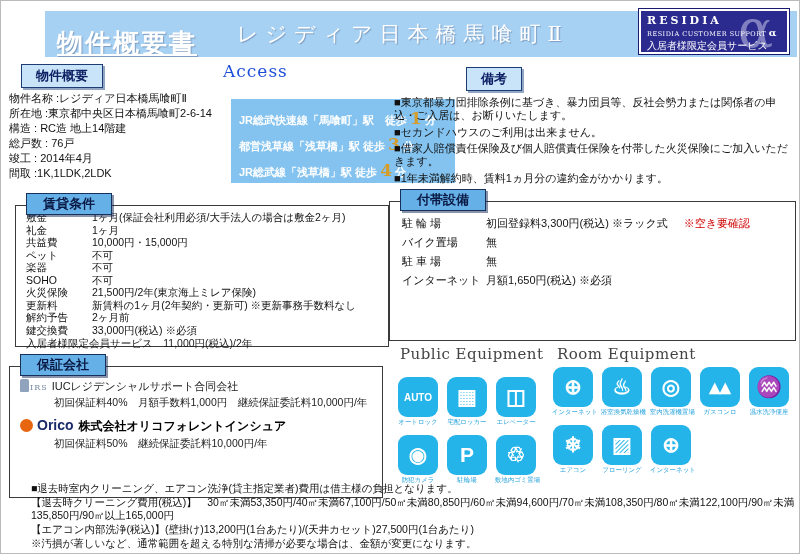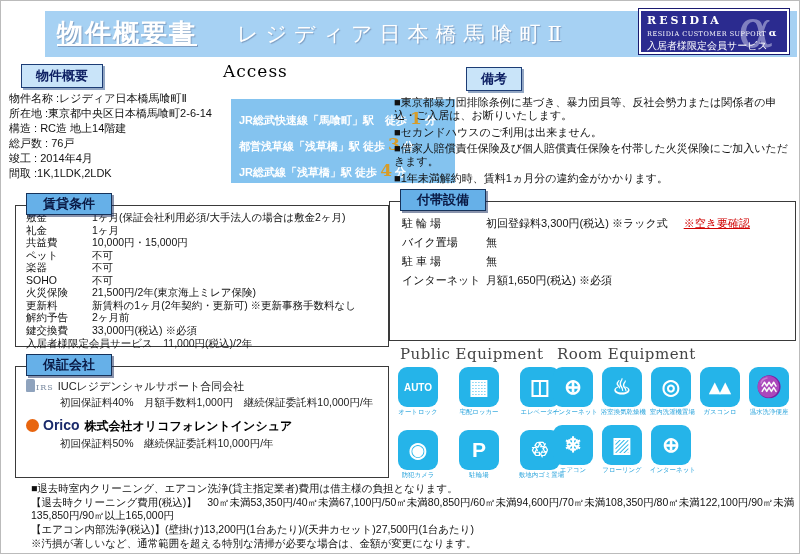--- a/index.html
+++ b/index.html
@@ -4,21 +4,21 @@
 <style>
   * { margin:0; padding:0; box-sizing:border-box; }
   body { background:#e8e8e8; font-family:"Liberation Sans", sans-serif; }
   .page { position:relative; width:800px; height:554px; background:#fff;
           border:1px solid #bbb; overflow:hidden; margin:0 auto;
           font-family:"Liberation Sans", sans-serif; color:#1a1a1a; }
 
   
   .header-bar { position:absolute; left:44px; top:10px; right:2px; height:46px;
                 background:#a6d1f3; }
-  .doc-title { position:absolute; left:12px; top:5px; font-size:26px; font-weight:bold;
+  .doc-title { position:absolute; left:12px; top:15px; font-size:26px; font-weight:bold;
                color:#fff; text-decoration:underline; letter-spacing:2px;
                font-family:"DejaVu Serif", serif; text-shadow:1px 1px 1px #7d9cc0; }
   .prop-title { position:absolute; left:192px; top:9px; font-size:21px; color:#fff;
                 letter-spacing:7px; font-family:"DejaVu Serif", serif;
                 text-shadow:1px 1px 1px #7d9cc0; white-space:nowrap; }
   .badge { position:absolute; right:8px; top:-2px; width:150px; height:45px;
            background:#2b2b8f; border:2px solid #fff; outline:1px solid #1a1a70;
            padding:3px 6px; overflow:hidden; }
   .badge-alpha-big { position:absolute; right:14px; top:-12px; font-size:52px;
                      color:#8f8fc9; opacity:.85; font-family:"DejaVu Serif", serif;
@@ -42,21 +42,21 @@
                white-space:nowrap; z-index:3; }
 
   .frame { position:absolute; background:#fff; border:1px solid #3a3a3a; }
 
   
   .overview-rows { position:absolute; left:8px; top:90px; font-size:11px;
                    line-height:15px; color:#111; }
 
   
   .access-title { position:absolute; left:222px; top:60px; font-size:17px;
-                  color:#000000; font-family:"DejaVu Serif", serif; letter-spacing:1px; }
+                  color:#1d4ed8; font-family:"DejaVu Serif", serif; letter-spacing:1px; }
   .access-box { position:absolute; left:230px; top:98px; width:224px; height:84px;
                 background:#84c3ef; padding:9px 0 6px 8px; }
   .access-line { color:#fff; font-weight:bold; font-size:11px; margin-bottom:6px;
                  white-space:nowrap; }
   .access-num { color:#d79c28; font-size:17px; font-weight:bold; margin:0 3px;
                 font-family:"DejaVu Serif", serif; }
 
   
   .remarks { position:absolute; left:393px; top:95px; width:403px; font-size:11px;
              line-height:13px; color:#111; }
@@ -65,42 +65,42 @@
   
   .rental-frame { left:14px; top:204px; width:374px; height:142px; padding:5px 6px 2px 10px; }
   .kv-row { font-size:10.5px; line-height:12.5px; white-space:nowrap; color:#111; }
   .kv-label { display:inline-block; width:66px; }
   .rental-footer { font-size:10.5px; line-height:13px; margin-top:1px; white-space:nowrap; }
 
   
   .fac-frame { left:388px; top:200px; width:407px; height:140px; padding:12px 8px 2px 12px; }
   .fac-row { font-size:11px; line-height:19px; white-space:nowrap; color:#111; }
   .fac-label { display:inline-block; width:84px; }
-  .fac-note { color:#d00000; margin-left:16px;text-decoration:underline; }
+  .fac-note { color:#d00000; margin-left:16px; }
   .fac-sub { font-size:11px; line-height:16px; margin-left:84px; white-space:nowrap; }
 
   
-  .guar-frame { left:14px; top:365px; width:374px; height:112px; padding:12px 8px 2px 10px; }
+  .guar-frame { left:8px; top:365px; width:374px; height:132px; padding:12px 8px 2px 10px; }
   .g-line1 { font-size:11px; color:#222; white-space:nowrap; }
   .iuc-mark { display:inline-block; width:9px; height:13px; background:#8fa3bd;
               border-radius:2px 2px 1px 1px; vertical-align:-2px; margin-right:1px; }
   .iuc-irs { font-size:8px; color:#7a8aa0; letter-spacing:1px; margin-right:4px;
              font-family:"DejaVu Serif", serif; }
   .g-fees { font-size:10.5px; color:#222; margin:2px 0 7px 34px; white-space:nowrap; }
   .orico-dot { display:inline-block; width:13px; height:13px; border-radius:50%;
                background:#e8650f; vertical-align:-2px; margin-right:4px; }
   .orico-brand { font-size:14px; font-weight:bold; color:#1a2a6b; margin-right:5px;
                  letter-spacing:0; }
   .orico-name { font-size:12px; font-weight:bold; color:#000000; }
 
   
   .equip-title { position:absolute; font-size:15px; color:#444;
                  font-family:"DejaVu Serif", serif; letter-spacing:.5px; }
   .equip-grid { position:absolute; display:grid; row-gap:7px; }
-  .public-grid { left:394px; top:366px; grid-template-columns:repeat(3,49px);gap:12px; }
+  .public-grid { left:394px; top:376px; grid-template-columns:repeat(3,49px); }
   .room-grid { left:549px; top:366px; grid-template-columns:repeat(5,49px); }
   .equip-item { width:46px; text-align:center; }
   .equip-icon { width:40px; height:40px; background:#25b4e9; border-radius:9px;
                 color:#fff; display:flex; align-items:center; justify-content:center;
                 font-size:21px; font-weight:bold; margin:0 auto; }
   .equip-icon.small-glyph { font-size:10px; letter-spacing:0; }
   .equip-label { font-size:7px; color:#2aa4dc; margin-top:1px; white-space:nowrap;
                  transform:scale(.92); transform-origin:center top; }
 
   

